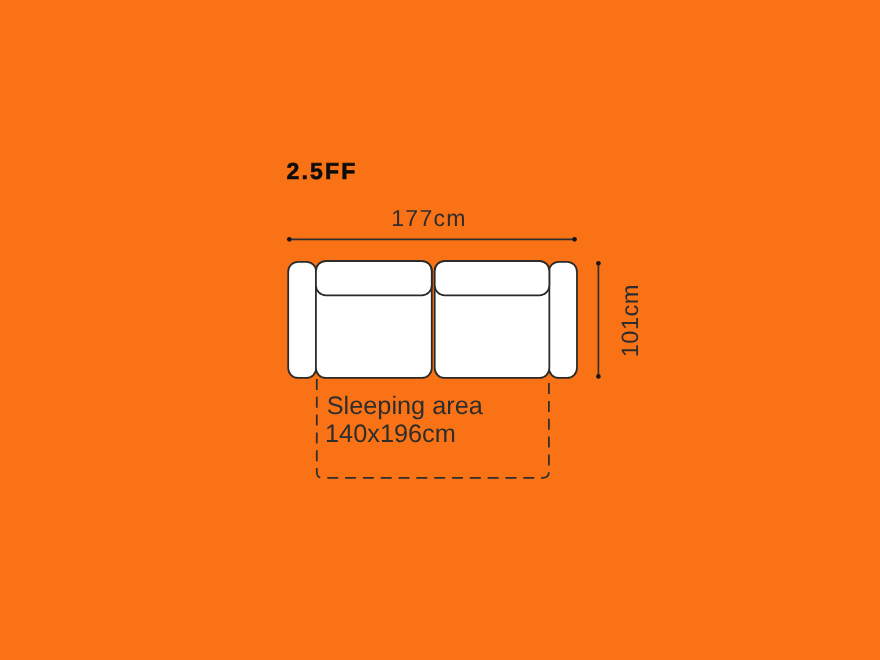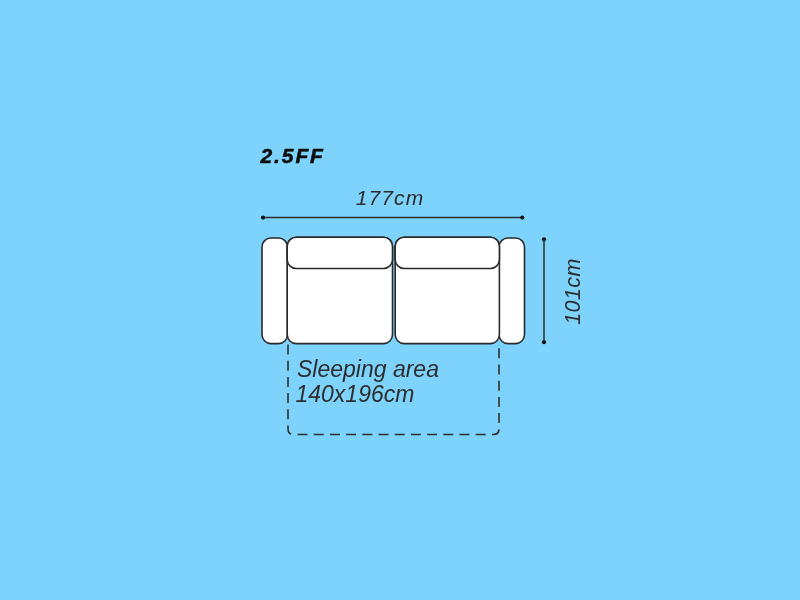--- a/index.html
+++ b/index.html
@@ -1,16 +1,16 @@
 <!DOCTYPE html>
 <html><head>
 <meta charset="utf-8">
 <style>
   html,body{margin:0;padding:0;background:#ffffff;}
-  .stage{position:relative;width:800px;height:600px;background:#7dd3fc;overflow:hidden;font-style:italic;}
+  .stage{position:relative;width:800px;height:600px;background:#f97316;overflow:hidden;}
   svg{display:block;}
   text{font-family:"Liberation Sans",sans-serif;}
 </style>
 </head>
 <body>
 <div class="stage">
 <svg width="800" height="600" viewBox="0 0 800 600">
 
   <text x="260.5" y="163" font-size="21" font-weight="bold" letter-spacing="1.9" fill="#0c0c0c" stroke="#0c0c0c" stroke-width="0.5">2.5FF</text>
 

